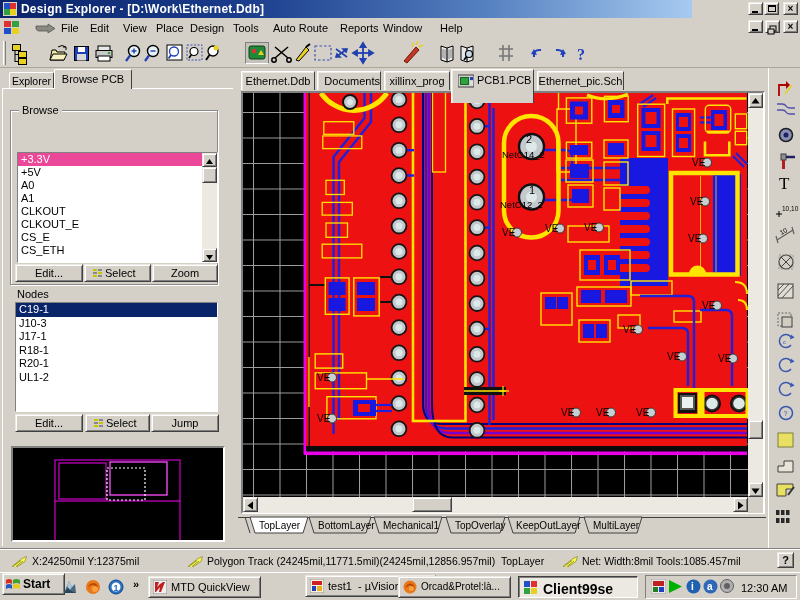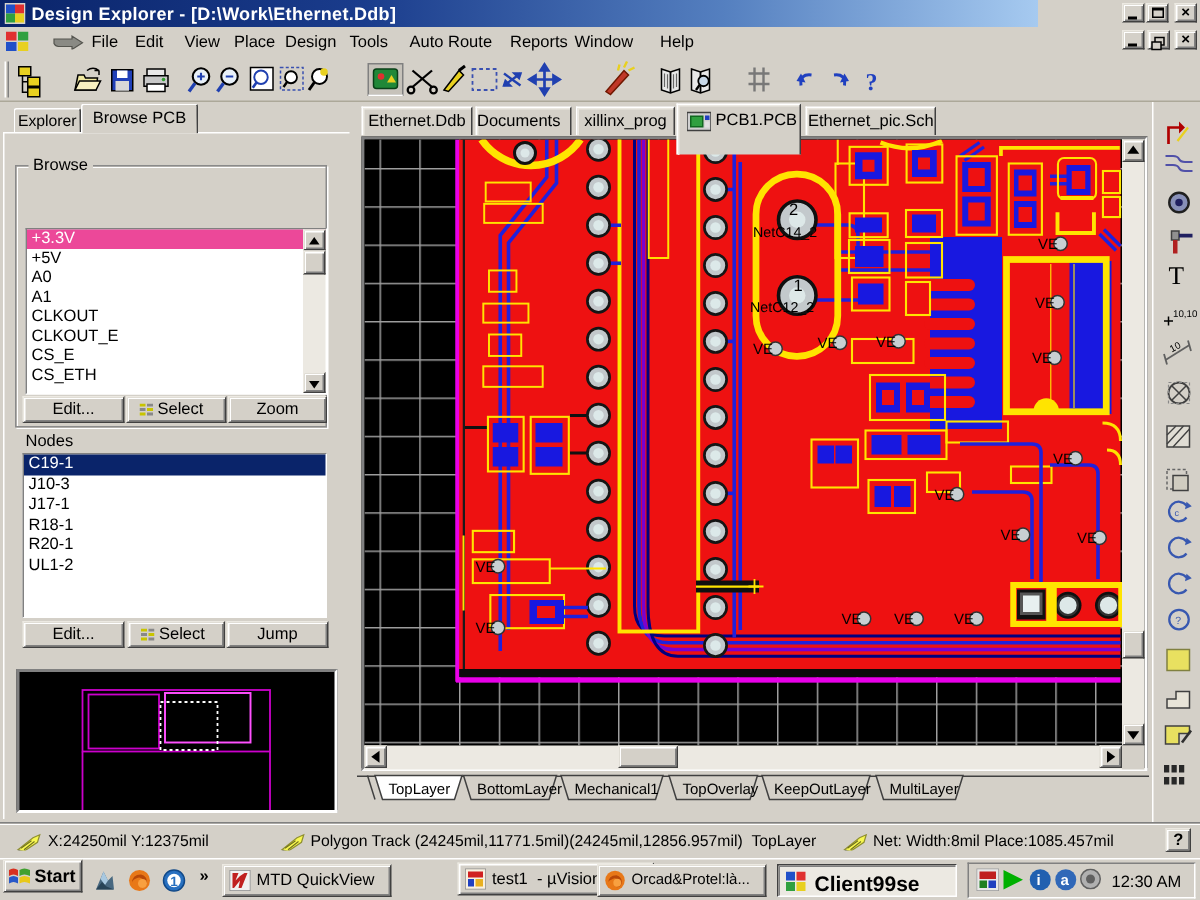--- a/index.html
+++ b/index.html
@@ -275,21 +275,21 @@
         <line x1="167" y1="53" x2="167" y2="92"></line>
       </g>
       <rect x="97" y="14" width="57" height="33" fill="none" stroke="#FF50FF" stroke-width="1.3"></rect>
       <rect x="94" y="20" width="38" height="32" fill="none" stroke="#fff" stroke-width="1.2" stroke-dasharray="2,2"></rect>
     </svg>
   </div>
 </div>
 
 <div class="abs" style="left:236px;top:68px;width:532px;height:24px;background:#D4D0C8;font-size:11px;" id="doctabs">
   <div class="abs raised" style="left:5px;top:3px;width:74px;height:19px;text-align:center;padding-top:3px;border-bottom:none;box-shadow:inset 1px 1px 0 #ece9e2;">Ethernet.Ddb</div>
-  <div class="abs raised" style="left:81px;top:3px;width:64px;height:19px;text-align:left;padding-top:3px;border-bottom:none;box-shadow:inset 1px 1px 0 #ece9e2;">Documents</div>
+  <div class="abs raised" style="left:81px;top:3px;width:64px;height:19px;text-align:right;padding-top:3px;border-bottom:none;box-shadow:inset 1px 1px 0 #ece9e2;">Documents</div>
   <div class="abs raised" style="left:148px;top:3px;width:66px;height:19px;text-align:center;padding-top:3px;border-bottom:none;box-shadow:inset 1px 1px 0 #ece9e2;">xillinx_prog</div>
   <div class="abs raised" style="left:215px;top:1px;width:83px;height:34px;padding-top:4px;border-bottom:none;box-shadow:inset 1px 1px 0 #ece9e2;z-index:2;">
     <svg class="abs" style="left:6px;top:4px" width="16" height="14" viewBox="0 0 16 14">
       <rect x="0" y="1" width="16" height="12" fill="#d0d0d0" stroke="#404040"></rect>
       <rect x="2" y="3" width="9" height="8" fill="#106820"></rect>
       <rect x="12" y="3" width="3" height="3" fill="#2040c0"></rect>
       <rect x="12" y="7" width="3" height="4" fill="#e0e0e0"></rect>
       <rect x="3" y="4" width="7" height="6" fill="#30a040"></rect>
     </svg>
     <span style="margin-left:25px;">PCB1.PCB</span>
@@ -750,26 +750,26 @@
       <path d="M2 12.5 L12 4.5 L16.5 2.5 L15 7.5 L6 13.5 Z" fill="#F8F850" stroke="#909030" stroke-width="0.8"></path>
       <path d="M4 11.5 L11 6.5 M6 12.5 L13 7" stroke="#707020" stroke-width="0.7" fill="none"></path>
       <path d="M3 12.5 Q2 15 3.5 17" stroke="#808080" stroke-width="1.2" fill="none"></path>
     </svg>
   <span class="abs" style="left:207px;top:6px;font-size:10.5px;">Polygon Track (24245mil,11771.5mil)(24245mil,12856.957mil)&nbsp;&nbsp;TopLayer</span>
   <svg class="abs" style="left:561px;top:5px" width="18" height="13" viewBox="0 0 18 13">
       <path d="M2 12.5 L12 4.5 L16.5 2.5 L15 7.5 L6 13.5 Z" fill="#F8F850" stroke="#909030" stroke-width="0.8"></path>
       <path d="M4 11.5 L11 6.5 M6 12.5 L13 7" stroke="#707020" stroke-width="0.7" fill="none"></path>
       <path d="M3 12.5 Q2 15 3.5 17" stroke="#808080" stroke-width="1.2" fill="none"></path>
     </svg>
-  <span class="abs" style="left:582px;top:6px;font-size:10.5px;">Net: Width:8mil Place:1085.457mil</span>
+  <span class="abs" style="left:582px;top:6px;font-size:10.5px;">Net: Width:8mil Tools:1085.457mil</span>
   <div class="abs btn3d" style="left:777px;top:3px;width:17px;height:16px;text-align:center;font-size:11px;font-weight:bold;color:#000;line-height:14px;">?</div>
 </div>
 
 <div class="abs" style="left:0;top:572px;width:800px;height:28px;background:#D4D0C8;border-top:1px solid #fff;" id="taskbar">
-  <div class="abs btn3d" style="left:2px;top:0;width:53px;height:22px;">
+  <div class="abs btn3d" style="left:2px;top:0;width:63px;height:22px;">
     <svg class="abs" style="left:3px;top:3px" width="15" height="14" viewBox="0 0 15 14">
       <path d="M0 3 Q3 1 6 3 L6 7 Q3 5 0 7 Z" fill="#d83020"></path>
       <path d="M7 3 Q10 1 14 3 L14 7 Q10 5 7 7 Z" fill="#40a030"></path>
       <path d="M0 8 Q3 6 6 8 L6 12 Q3 10 0 12 Z" fill="#2858c8"></path>
       <path d="M7 8 Q10 6 14 8 L14 12 Q10 10 7 12 Z" fill="#e8c818"></path>
     </svg>
     <span class="abs" style="left:20px;top:3px;font-size:12px;font-weight:bold;">Start</span>
   </div>
 
   <svg class="abs" style="left:62px;top:6px" width="16" height="16" viewBox="0 0 16 16">

